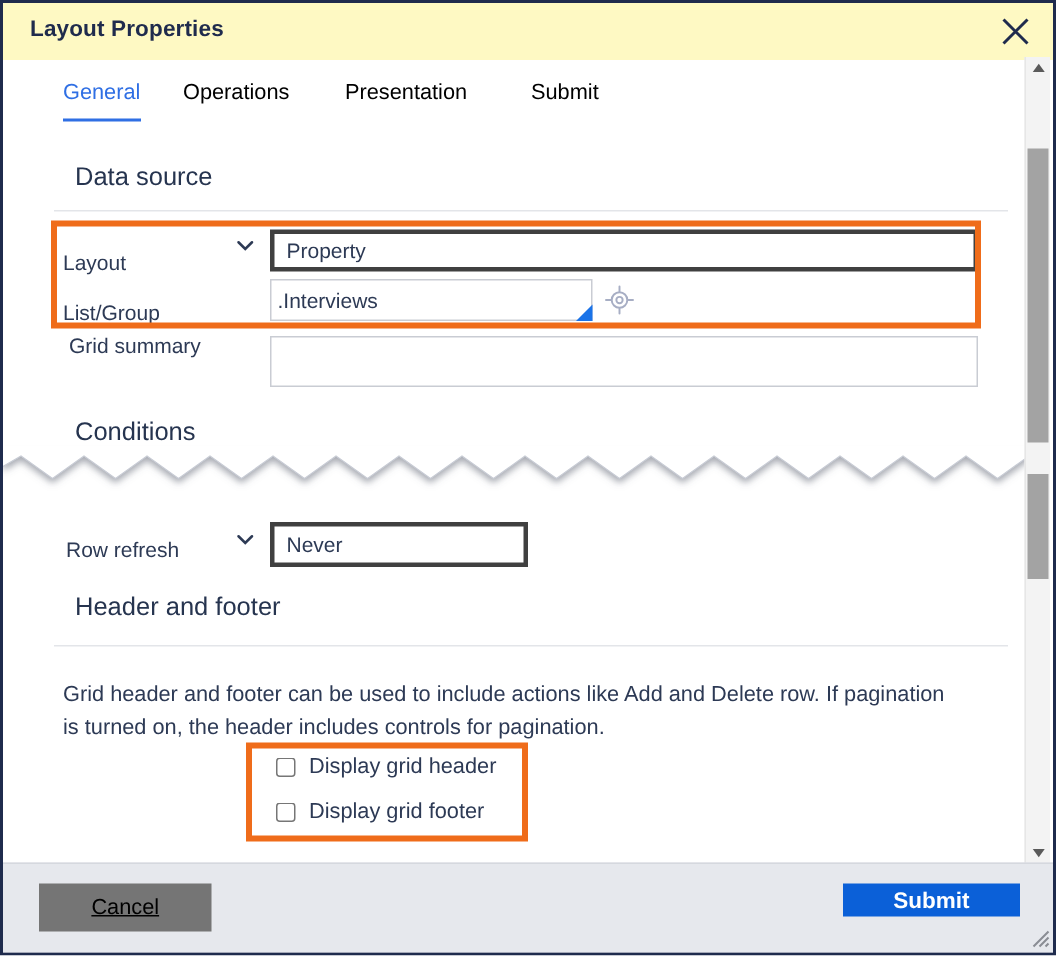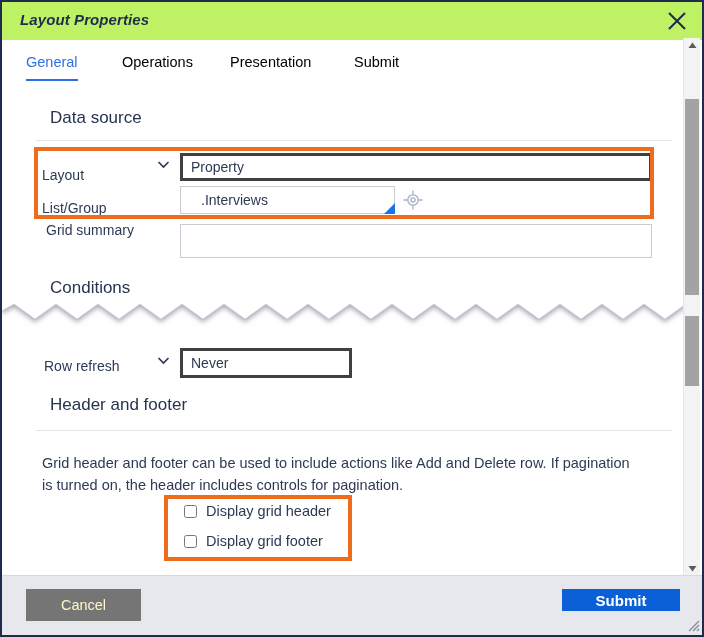--- a/index.html
+++ b/index.html
@@ -23,22 +23,21 @@
     background: #ffffff;
     overflow: hidden;
   }
 
   
   #titlebar {
     position: absolute;
     left: 0; top: 0;
     width: 700px;
     height: 38px;
-    background: #bef264;
-    font-style: italic;
+    background: #fef9c3;
   }
   #dialog-title {
     position: absolute;
     left: 18px;
     top: 9px;
     font-size: 15px;
     font-weight: bold;
     color: #1f2b4d;
     letter-spacing: .1px;
   }
@@ -130,21 +129,21 @@
   }
 
   input.ui-input {
     position: absolute;
     box-sizing: border-box;
     font-family: "Liberation Sans", sans-serif;
     font-size: 14px;
     color: #2d3a55;
     background: #ffffff;
     border: 1px solid #c9ccd3;
-    padding: 2px 20px;
+    padding: 2px 4px;
   }
 
   
   #listgroup-corner {
     position: absolute;
     width: 0; height: 0;
     border-left: 11px solid transparent;
     border-bottom: 11px solid #1a73e8;
     pointer-events: none;
   }
@@ -236,25 +235,26 @@
     background: #e6e8ed;
     border-top: 1px solid #d5d8de;
   }
   #cancel-button {
     position: absolute;
     left: 24px;
     top: 13px;
     width: 115px;
     height: 32px;
     background: #757575;
-    color: #fef9c3;
+    color: #000000;
     border: none;
     font-family: "Liberation Sans", sans-serif;
     font-size: 14.5px;
     cursor: pointer;
+    text-decoration: underline;
   }
   #submit-button {
     position: absolute;
     right: 22px;
     top: 13px;
     width: 118px;
     height: 22px;
     background: #0b60d8;
     color: #ffffff;
     border: none;
@@ -280,21 +280,21 @@
   <div id="titlebar">
     <div id="dialog-title">Layout Properties</div>
     <button id="close-btn" aria-label="Close">
       <svg width="22" height="22" viewBox="0 0 22 22">
         <path d="M3,3 L19,19 M19,3 L3,19" stroke="#1f2b4d" stroke-width="2" fill="none"></path>
       </svg>
     </button>
   </div>
 
   <div id="tabs">
-    <div class="tab active" style="left:24px;text-align:center;">General</div>
+    <div class="tab active" style="left:40px;text-align:center;">General</div>
     <div class="tab" style="left:120px;">Operations</div>
     <div class="tab" style="left:228px;">Presentation</div>
     <div class="tab" style="left:352px;">Submit</div>
   </div>
 
   <div id="content">
 
     <div class="section-title" style="left:48px; top:16px;">Data source</div>
     <div class="section-rule" style="left:34px; top:48px; width:636px;"></div>
 

